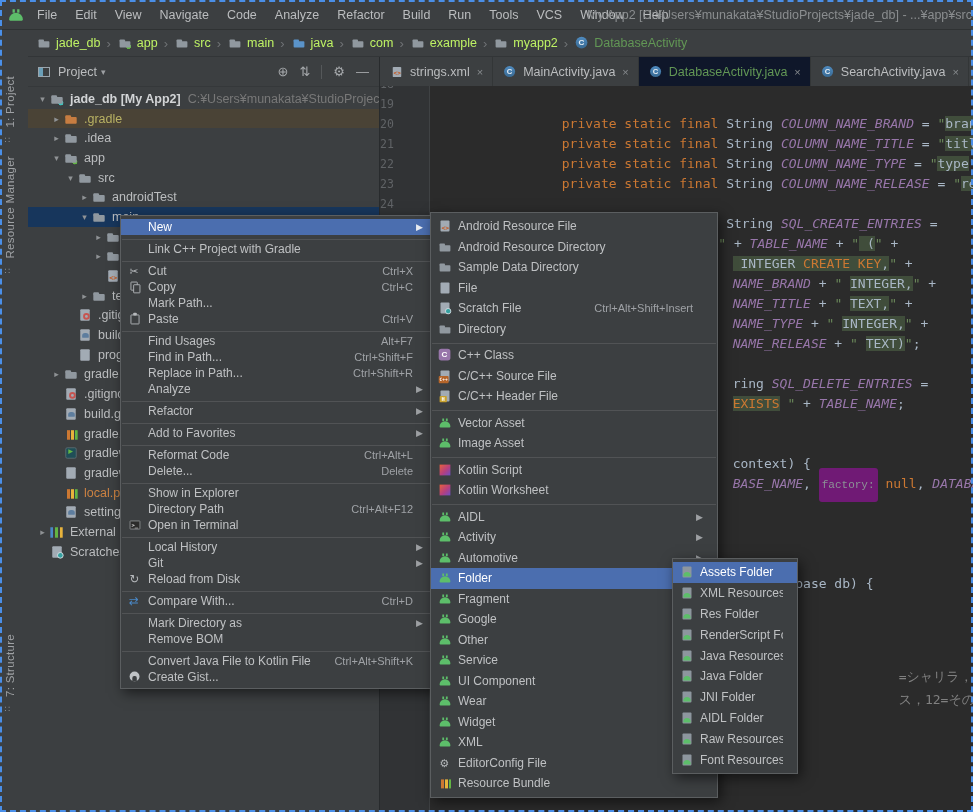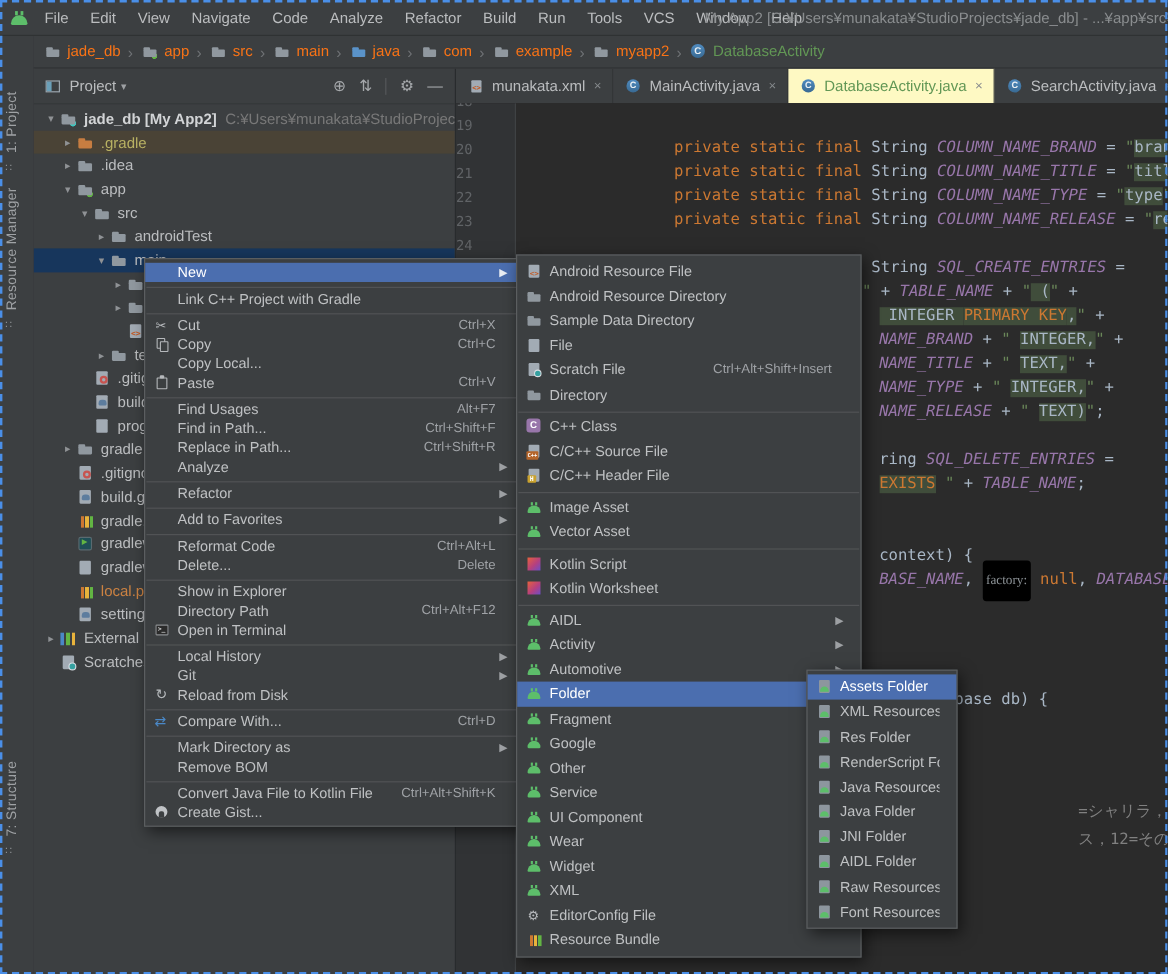--- a/index.html
+++ b/index.html
@@ -80,21 +80,21 @@
   
   .menubar{position:absolute;left:0;top:0;width:100%;height:30px;background:#3c3f41;
     display:flex;align-items:center;padding-left:8px;box-sizing:border-box;border-bottom:1px solid #2f3233;z-index:5}
   .menubar .logo{margin-right:4px;transform:scale(1.15)}
   .mbi{padding:2px 9px;color:#bbbdbf;font-size:12.5px;cursor:default}
   .win-title{position:absolute;left:587px;top:8px;color:#8a8d8f;font-size:12.5px;white-space:nowrap}
 
   
   .crumbbar{position:absolute;left:28px;top:30px;right:0;height:27px;background:#3c3f41;
     display:flex;align-items:center;padding-left:8px;border-bottom:1px solid #323537;box-sizing:border-box;z-index:4}
-  .cr{display:flex;align-items:center;font-size:12.5px;color:#f97316;white-space:nowrap}
+  .cr{display:flex;align-items:center;font-size:12.5px;color:#bef264;white-space:nowrap}
   .cr .ic{margin-right:4px;transform:scale(.9)}
   .cr+.cr::before{content:'›';color:#6f7275;margin:0 6px;font-size:13px}
   .cr.green{color:#629755}
 
   
   .stripe{position:absolute;left:0;top:30px;width:28px;bottom:0;background:#3c3f41;border-right:1px solid #323537;z-index:3}
   .slab{position:absolute;left:2px;writing-mode:vertical-rl;transform:rotate(180deg);
     color:#9fa2a5;font-size:11.5px;letter-spacing:.3px;display:flex;align-items:center;gap:5px;white-space:nowrap}
   .slab .ic{transform:rotate(90deg) scale(.8)}
   .sl-0{top:46px}.sl-1{top:126px}.sl-2{top:604px}
@@ -118,39 +118,39 @@
   .lab-root{font-weight:bold;color:#d2d4d6}
   .lab-gradle{color:#b8b163}
   .lab-local{color:#cc8242}
 
   
   .editor{position:absolute;left:380px;top:57px;right:0;bottom:0;z-index:2}
   .tabbar{height:29px;background:#3c3f41;display:flex;align-items:stretch;overflow:hidden}
   .tab{display:inline-flex;align-items:center;padding:0 9px;border-right:1px solid #333637;color:#bbbdbf;font-size:12.5px;white-space:nowrap}
   .tab .ic{margin-right:5px;transform:scale(.85)}
   .tab .x{margin-left:7px;color:#868a8d;font-size:11px}
-  .tab.active{background:#fef9c3;color:#629755}
+  .tab.active{background:#0f172a;color:#629755}
   .tab.partial{max-width:30px;overflow:hidden;padding-right:0;border-right:none}
   .ebody{position:absolute;top:29px;left:0;right:0;bottom:0;overflow:hidden;background:#2b2b2b}
   .gutterbg{position:absolute;left:0;top:0;bottom:0;width:49px;background:#313335;border-right:1px solid #3f4244}
   .lnums{position:absolute;top:-12px;left:0;width:18px;text-align:left;
     font:11.5px "DejaVu Sans Mono",monospace;color:#606366}
   .lnums>div{height:20px;line-height:20px}
   .code{position:absolute;top:-12px;left:56.5px;font:13px "DejaVu Sans Mono",monospace;line-height:20px;color:#a9b7c6}
   .cline{height:20px;white-space:pre}
   .frag{position:absolute;white-space:pre;font:13px "DejaVu Sans Mono",monospace;line-height:20px;height:20px}
   .frag.gnum{width:18px;text-align:right}
   .seg.kw{color:#cc7832}
   .seg.pln{color:#a9b7c6}
   .seg.str{color:#6a8759}
   .seg.sqlt{color:#a9b7c6;background:#404d3b}
   .seg.sqlkw{color:#cc7832;background:#404d3b}
   .seg.const{color:#9876aa;font-style:italic}
   .seg.cmt{color:#808080}
-  .seg.hint{color:#8c9296;background:#000000;border-radius:3px;padding:11px 3px;font-size:11px;font-family:Liberation Serif, serif}
+  .seg.hint{color:#8c9296;background:#701a75;border-radius:3px;padding:11px 3px;font-size:11px;font-family:Liberation Mono, monospace}
 
   
   .menu{position:absolute;background:#3c3f41;border:1px solid #5b5e60;box-shadow:3px 4px 12px rgba(0,0,0,.55);
     padding:3px 0;box-sizing:border-box}
   .menu1{left:120px;top:215px;width:318px;z-index:50}
   .menu2{left:430px;top:212px;width:288px;z-index:51}
   .menu3{left:672px;top:558px;width:126px;z-index:52}
   .mi{display:flex;align-items:center;padding:0 14px 0 6px;color:#bfc1c3;font-size:12px;white-space:nowrap}
   .menu1 .mi{height:16px}
   .menu2 .mi{height:20.5px}
@@ -440,21 +440,21 @@
         <span class="tpath"></span>
       </div>
     </div>
 </div>
 
 <div class="editor">
   <div class="tabbar">
 
       <span class="tab">
         <span class="ic ic-androidfile"></span>
-        <span>munakata.xml</span>
+        <span>strings.xml</span>
         <span class="x">×</span>
       </span>
 
       <span class="tab">
         <span class="ic ic-class"></span>
         <span>MainActivity.java</span>
         <span class="x">×</span>
       </span>
 
       <span class="tab active">
@@ -513,21 +513,21 @@
         <span class="seg pln">        </span><span class="seg kw">private static final </span><span class="seg pln">String </span><span class="seg const">SQL_CREATE_ENTRIES</span><span class="seg pln"> =</span></div>
 
         <div class="cline">
           
         <span class="seg pln">              </span><span class="seg str">"</span><span class="seg sqlkw">CREATE TABLE </span><span class="seg str">"</span><span class="seg pln"> + </span><span class="seg const">TABLE_NAME</span><span class="seg pln"> + </span><span class="seg str">"</span><span class="seg sqlt"> (</span><span class="seg str">"</span><span class="seg pln"> +</span></div>
       </div>
     <div>
 
         <div class="frag" style="left: 290px; top: 128px;">
           
-        <span class="seg sqlt"> INTEGER </span><span class="seg sqlkw">PRIMARY KEY</span><span class="seg sqlt">,</span><span class="seg str">"</span><span class="seg pln"> +</span></div>
+        <span class="seg sqlt"> INTEGER </span><span class="seg sqlkw">CREATE KEY</span><span class="seg sqlt">,</span><span class="seg str">"</span><span class="seg pln"> +</span></div>
 
         <div class="frag" style="left: 290px; top: 148px;">
           
         <span class="seg const">NAME_BRAND</span><span class="seg pln"> + </span><span class="seg str">" </span><span class="seg sqlt">INTEGER,</span><span class="seg str">"</span><span class="seg pln"> +</span></div>
 
         <div class="frag" style="left: 290px; top: 168px;">
           
         <span class="seg const">NAME_TITLE</span><span class="seg pln"> + </span><span class="seg str">" </span><span class="seg sqlt">TEXT,</span><span class="seg str">"</span><span class="seg pln"> +</span></div>
 
         <div class="frag" style="left: 290px; top: 188px;">
@@ -616,21 +616,21 @@
 
     <div class="mi">
       <span class="ic ic-copy"></span>
       <span class="mlabel">Copy</span>
       <span class="msc">Ctrl+C</span>
       <span class="marr"></span>
     </div>
 
     <div class="mi">
       <span class="ic ic-none"></span>
-      <span class="mlabel">Copy Local...</span>
+      <span class="mlabel">Mark Path...</span>
       <span class="msc"></span>
       <span class="marr"></span>
     </div>
 
     <div class="mi">
       <span class="ic ic-paste"></span>
       <span class="mlabel">Paste</span>
       <span class="msc">Ctrl+V</span>
       <span class="marr"></span>
     </div>
@@ -907,28 +907,28 @@
 
     <div class="mi sep">
       
       
       
       
     </div>
 
     <div class="mi">
       <span class="ic ic-android"></span>
+      <span class="mlabel">Vector Asset</span>
+      <span class="msc"></span>
+      <span class="marr"></span>
+    </div>
+
+    <div class="mi">
+      <span class="ic ic-android"></span>
       <span class="mlabel">Image Asset</span>
-      <span class="msc"></span>
-      <span class="marr"></span>
-    </div>
-
-    <div class="mi">
-      <span class="ic ic-android"></span>
-      <span class="mlabel">Vector Asset</span>
       <span class="msc"></span>
       <span class="marr"></span>
     </div>
 
     <div class="mi sep">
       
       
       
       
     </div>

